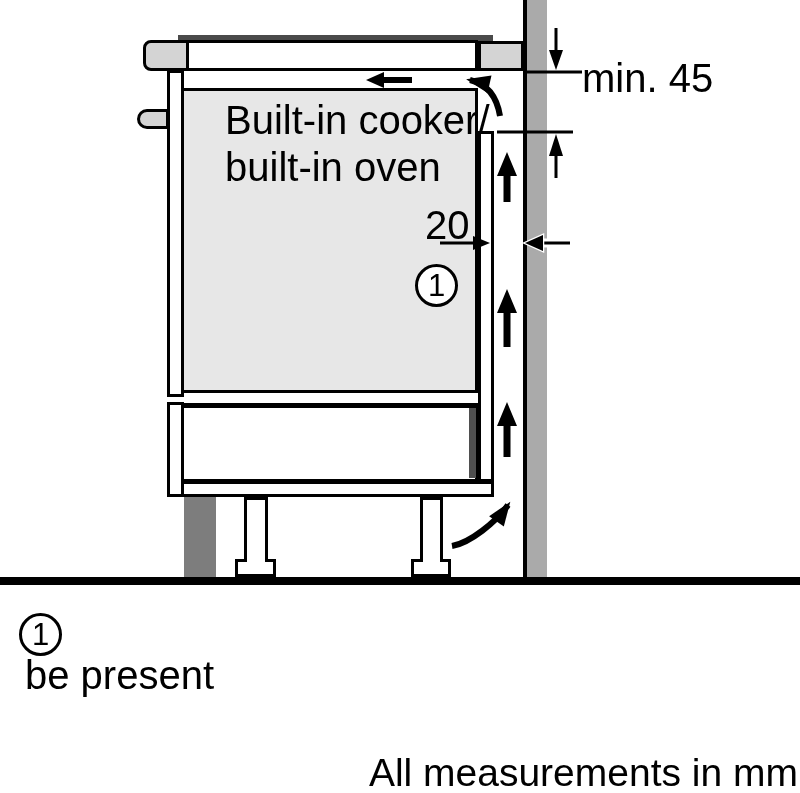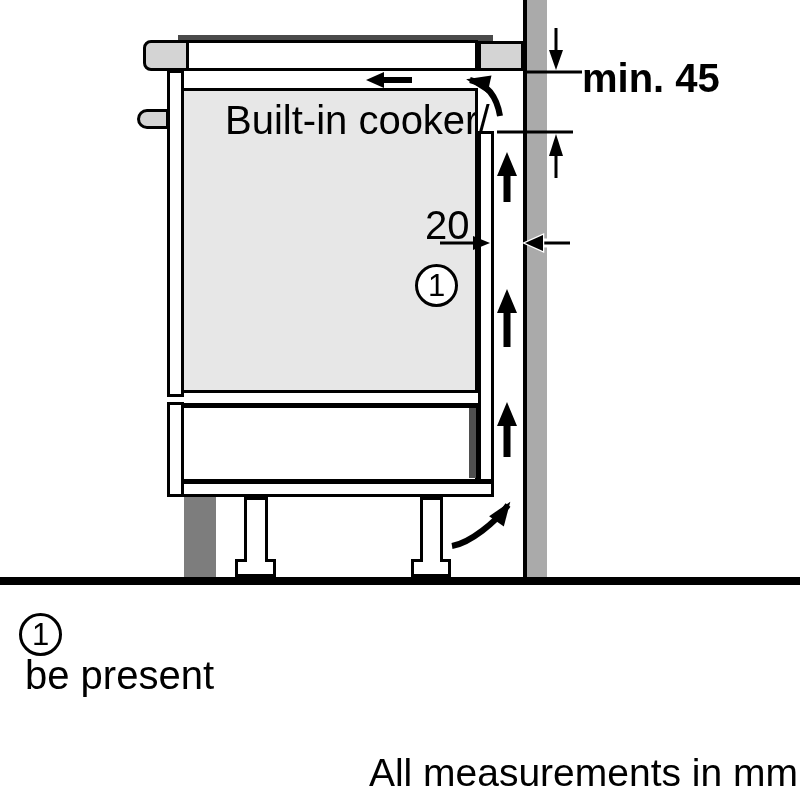--- a/index.html
+++ b/index.html
@@ -29,21 +29,21 @@
   .leg{border-bottom:none;background:#fff;}
   .leg1{left:244px;top:497px;width:24px;height:65px;}
   .leg2{left:420px;top:497px;width:23px;height:65px;}
 
   
   .overlay{left:0;top:0;width:800px;height:793px;pointer-events:none;}
 
   
   .lbl{white-space:nowrap;}
   .oven-label{left:193px;top:97px;font-size:40px;line-height:47px;margin-left:32px;}
-  .min45{left:582px;top:58px;font-size:40px;line-height:40px;font-weight:bold;}
+  .min45{left:582px;top:58px;font-size:40px;line-height:40px;}
   .gap20{left:425px;top:205px;font-size:40px;line-height:40px;}
   .callout{width:43px;height:43px;border:3px solid #000;border-radius:50%;background:#fff;
            display:flex;align-items:center;justify-content:center;font-size:31px;}
   .callout-diagram{left:415px;top:264px;}
   .callout-legend{left:19px;top:613px;}
   .legend-note{left:25px;top:652px;font-size:40px;line-height:47px;}
   .units-note{right:2px;top:753px;font-size:39px;line-height:40px;text-align:left;}
 </style>
 </head>
 <body>
@@ -103,20 +103,21 @@
       <polygon points="507,289 497,313 503.5,313 503.5,347 510.5,347 510.5,313 517,313"></polygon>
       <polygon points="507,402 497,426 503.5,426 503.5,457 510.5,457 510.5,426 517,426"></polygon>
       <polygon points="366,80 384,72 384,77 412,77 412,83 384,83 384,88"></polygon>
       <path d="M500,116 C497,98 488,84 470,80" stroke="#000" stroke-width="6" fill="none" marker-end="url(#ah)"></path>
       <path d="M452,546 C470,543 496,522 508,505" stroke="#000" stroke-width="6" fill="none" marker-end="url(#ah)"></path>
     </g>
   </svg>
 
   <div class="abs lbl oven-label">
     <div>Built-in cooker/</div>
+    <div>built-in oven</div>
   </div>
 
   <div class="abs lbl min45">min. 45</div>
   <div class="abs lbl gap20">20</div>
 
   <div class="abs callout callout-diagram">
     <span>1</span>
   </div>
 
   <div class="abs callout callout-legend">

